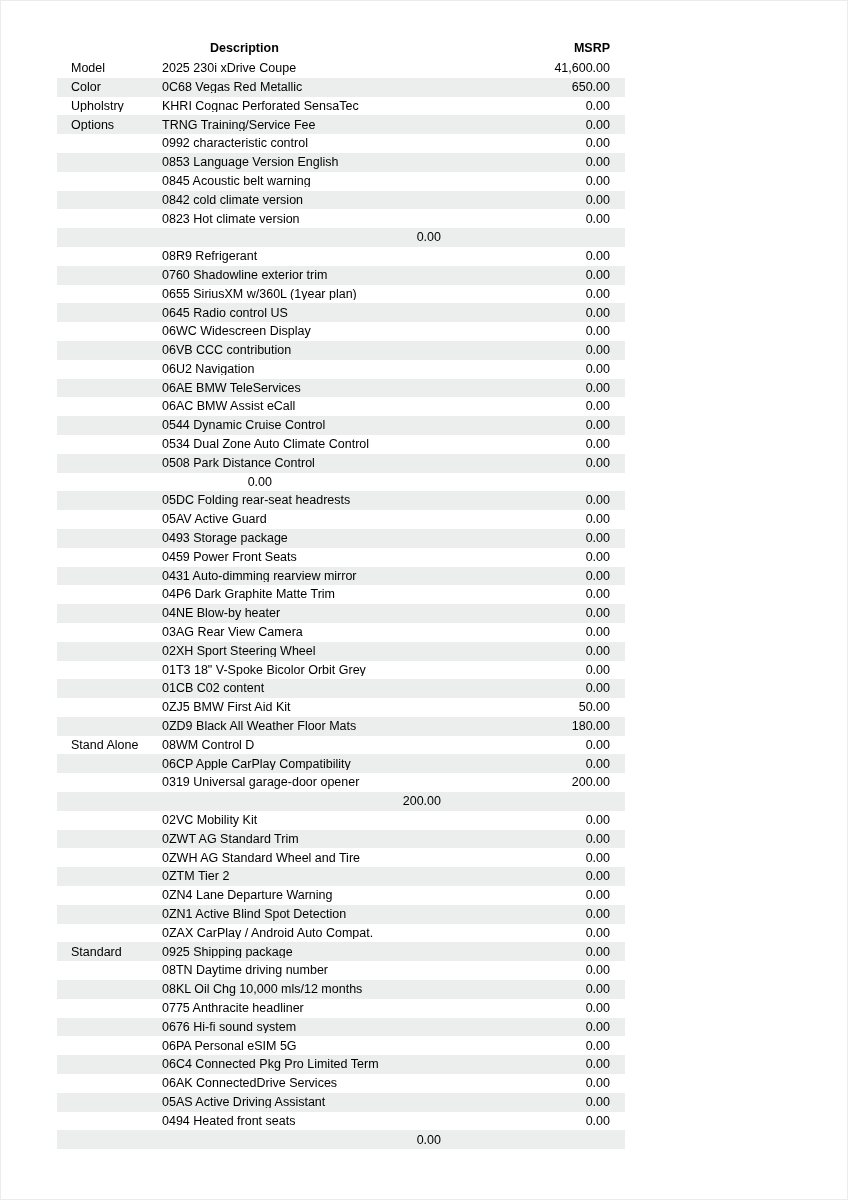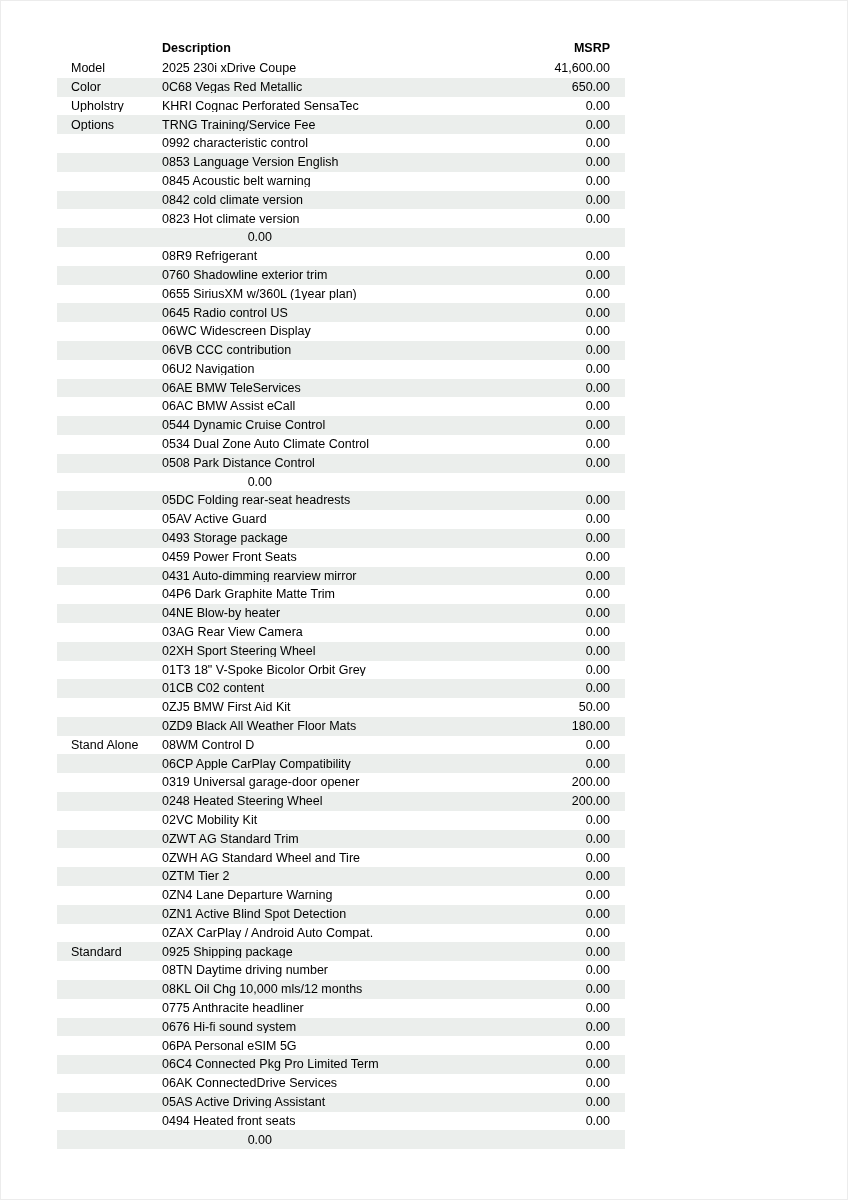--- a/index.html
+++ b/index.html
@@ -26,23 +26,25 @@
     line-height: 1;
   }
   .row {
     display: flex;
     align-items: center;
     height: 18.8px;
   }
   .row.header-row {
     height: 21px;
     font-weight: bold;
+    gap: 48px;
   }
   .row.stripe {
     background: var(--stripe, #ebeeec);
+    justify-content: center;
   }
   .cell-category {
     flex: none;
     width: 91px;
     white-space: nowrap;
     overflow: hidden;
     margin-left: 14px;
   }
   .cell-description {
     flex: 1;
@@ -259,21 +261,20 @@
     <div class="cell-description">06CP Apple CarPlay Compatibility</div>
     <div class="cell-msrp">0.00</div>
   </div>
         <div class="row">
     <div class="cell-category"></div>
     <div class="cell-description">0319 Universal garage-door opener</div>
     <div class="cell-msrp">200.00</div>
   </div>
         <div class="row stripe">
     <div class="cell-category"></div>
-    <div class="cell-description">0248 Heated Steering Wheel</div>
     <div class="cell-msrp">200.00</div>
   </div>
         <div class="row">
     <div class="cell-category"></div>
     <div class="cell-description">02VC Mobility Kit</div>
     <div class="cell-msrp">0.00</div>
   </div>
         <div class="row stripe">
     <div class="cell-category"></div>
     <div class="cell-description">0ZWT AG Standard Trim</div>

